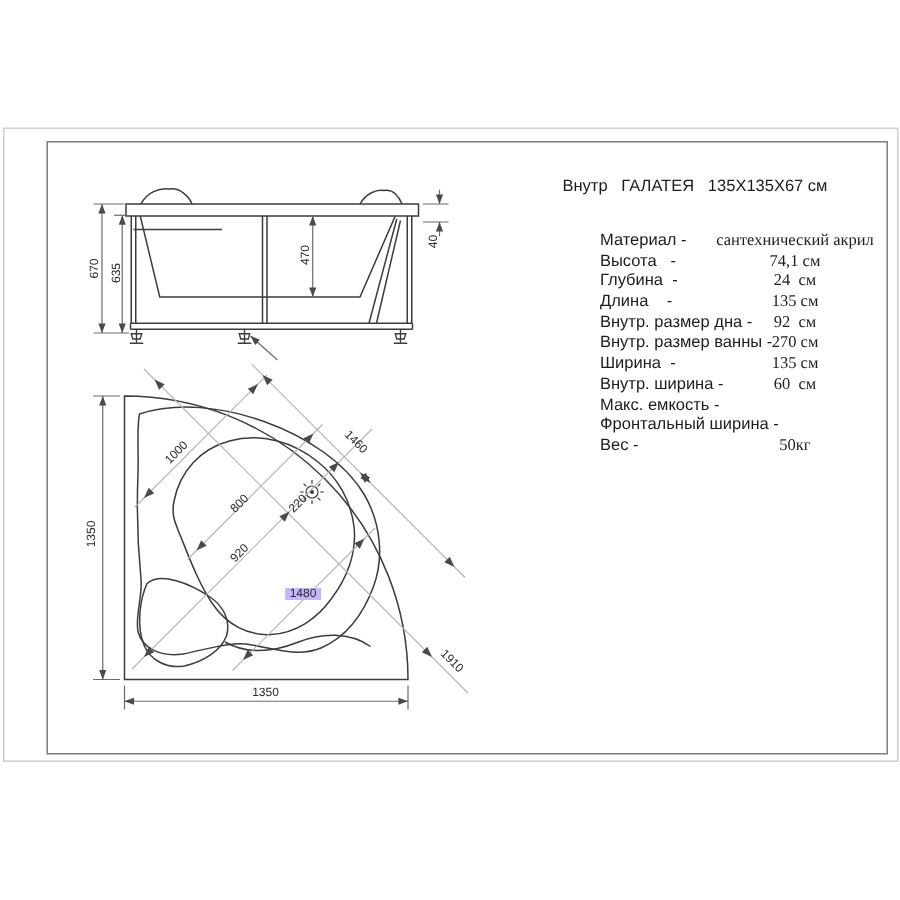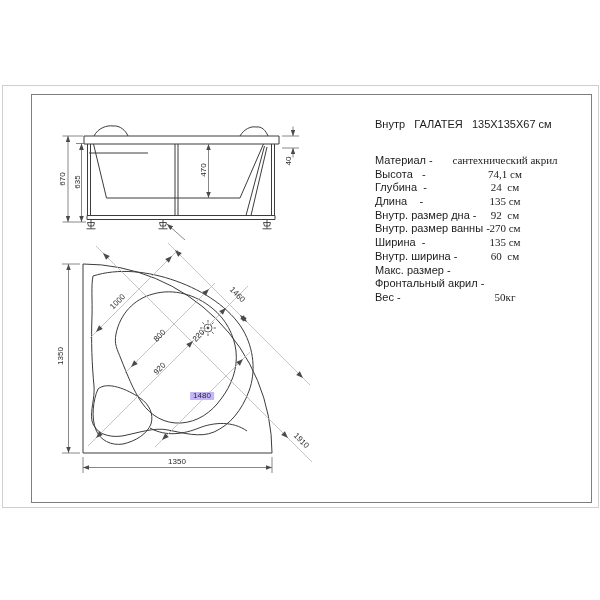--- a/index.html
+++ b/index.html
@@ -11,21 +11,21 @@
        border:1px solid #7d7d7d;background:#fff;}
   svg.draw{position:absolute;left:0;top:0;width:600px;height:600px;pointer-events:none;}
   .lbl{position:absolute;font-size:8px;line-height:8px;color:#2a2a2a;white-space:pre;
        transform:translate(-50%,-50%);}
   .r90{transform:translate(-50%,-50%) rotate(-90deg);}
   .r45{transform:translate(-50%,-50%) rotate(45deg);}
   .rm45{transform:translate(-50%,-50%) rotate(-45deg);}
   .boxed{background:#c4b5fd;padding:0 3px;}
   .specs{position:absolute;left:375px;top:118px;width:215px;font-size:11px;}
   .spec-title{white-space:pre;margin-bottom:24px;}
-  .srow{position:relative;height:13.7px;}
+  .srow{position:relative;height:13.7px;margin-left:25px;}
   .slabel{position:absolute;left:0;top:0;white-space:pre;}
   .svalue{position:absolute;left:55px;top:0;width:150px;text-align:center;white-space:pre;font-family:Liberation Serif, serif;}
 </style>
 </head>
 <body>
 
 <div class="photo-frame"></div>
 <div class="sheet-frame"></div>
 
 <svg class="draw" viewBox="0 0 600 600">
@@ -184,22 +184,22 @@
   </div>
   <div class="srow">
     <span class="slabel">Ширина  -</span>
     <span class="svalue">135 см</span>
   </div>
   <div class="srow">
     <span class="slabel">Внутр. ширина -</span>
     <span class="svalue">60  см</span>
   </div>
   <div class="srow">
-    <span class="slabel">Макс. размер -</span>
-  </div>
-  <div class="srow">
-    <span class="slabel">Фронтальный акрил -</span>
+    <span class="slabel">Макс. емкость -</span>
+  </div>
+  <div class="srow">
+    <span class="slabel">Фронтальный ширина -</span>
   </div>
   <div class="srow">
     <span class="slabel">Вес -</span>
     <span class="svalue">50кг</span>
   </div>
 </div>
 
 </body></html>

